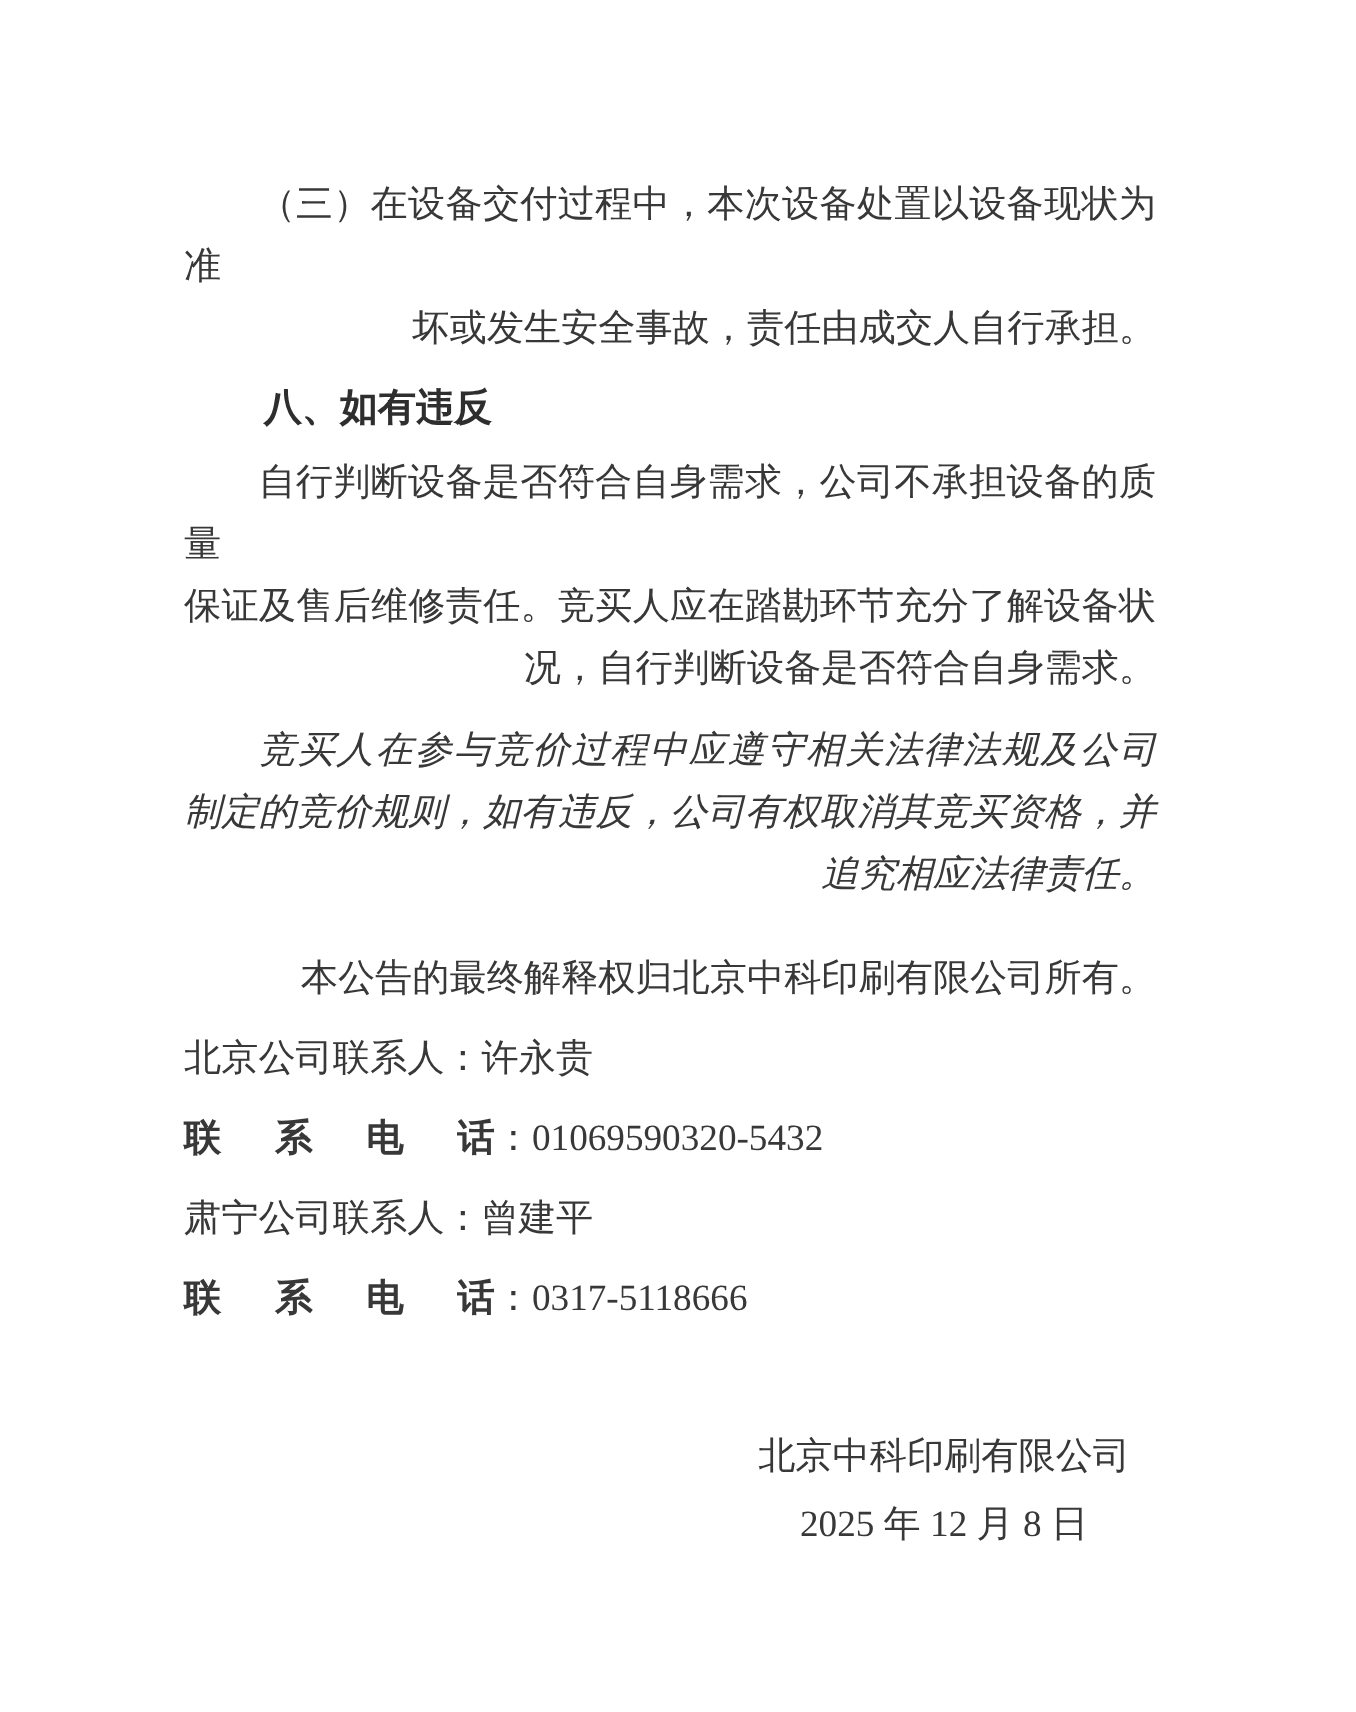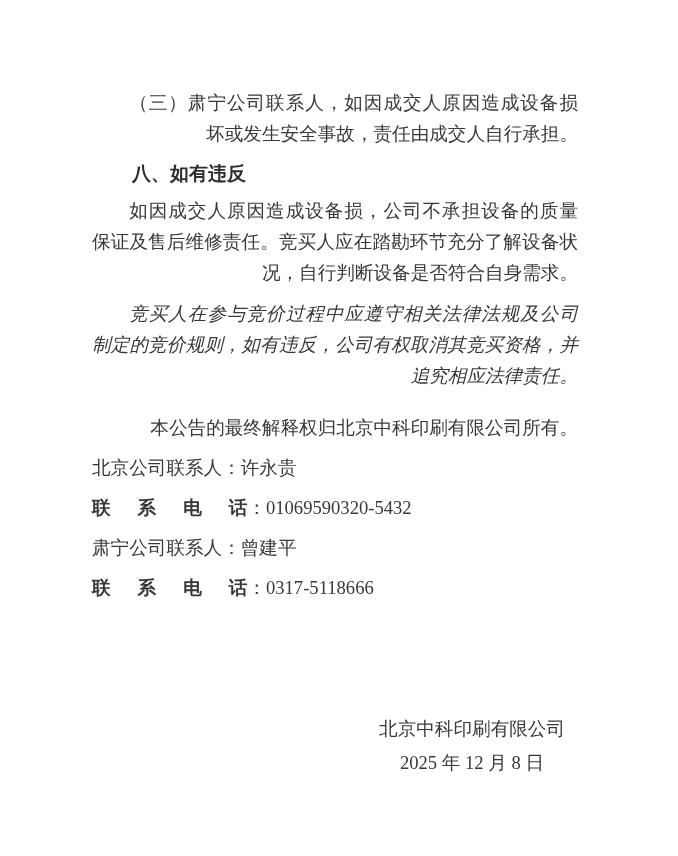--- a/index.html
+++ b/index.html
@@ -52,28 +52,28 @@
   }
   .signature .sig-date { margin-top: 3px; }
 </style>
 </head>
 <body>
 
 <div class="page">
   <div class="content">
 
     <div class="para-clause3">
-      <div class="line just indent">（三）肃宁公司联系人，如因成交人原因造成设备损</div>
+      <div class="line just indent">（三）在设备交付过程中，本次设备处置以设备现状为准</div>
       <div class="line">坏或发生安全事故，责任由成交人自行承担。</div>
     </div>
 
     <div class="heading">八、如有违反</div>
 
     <div class="para-asis">
-      <div class="line just indent">如因成交人原因造成设备损，公司不承担设备的质量</div>
+      <div class="line just indent">自行判断设备是否符合自身需求，公司不承担设备的质量</div>
       <div class="line just">保证及售后维修责任。竞买人应在踏勘环节充分了解设备状</div>
       <div class="line">况，自行判断设备是否符合自身需求。</div>
     </div>
 
     <div class="para-rules">
       <div class="line just indent">竞买人在参与竞价过程中应遵守相关法律法规及公司</div>
       <div class="line just">制定的竞价规则，如有违反，公司有权取消其竞买资格，并</div>
       <div class="line">追究相应法律责任。</div>
     </div>
 

